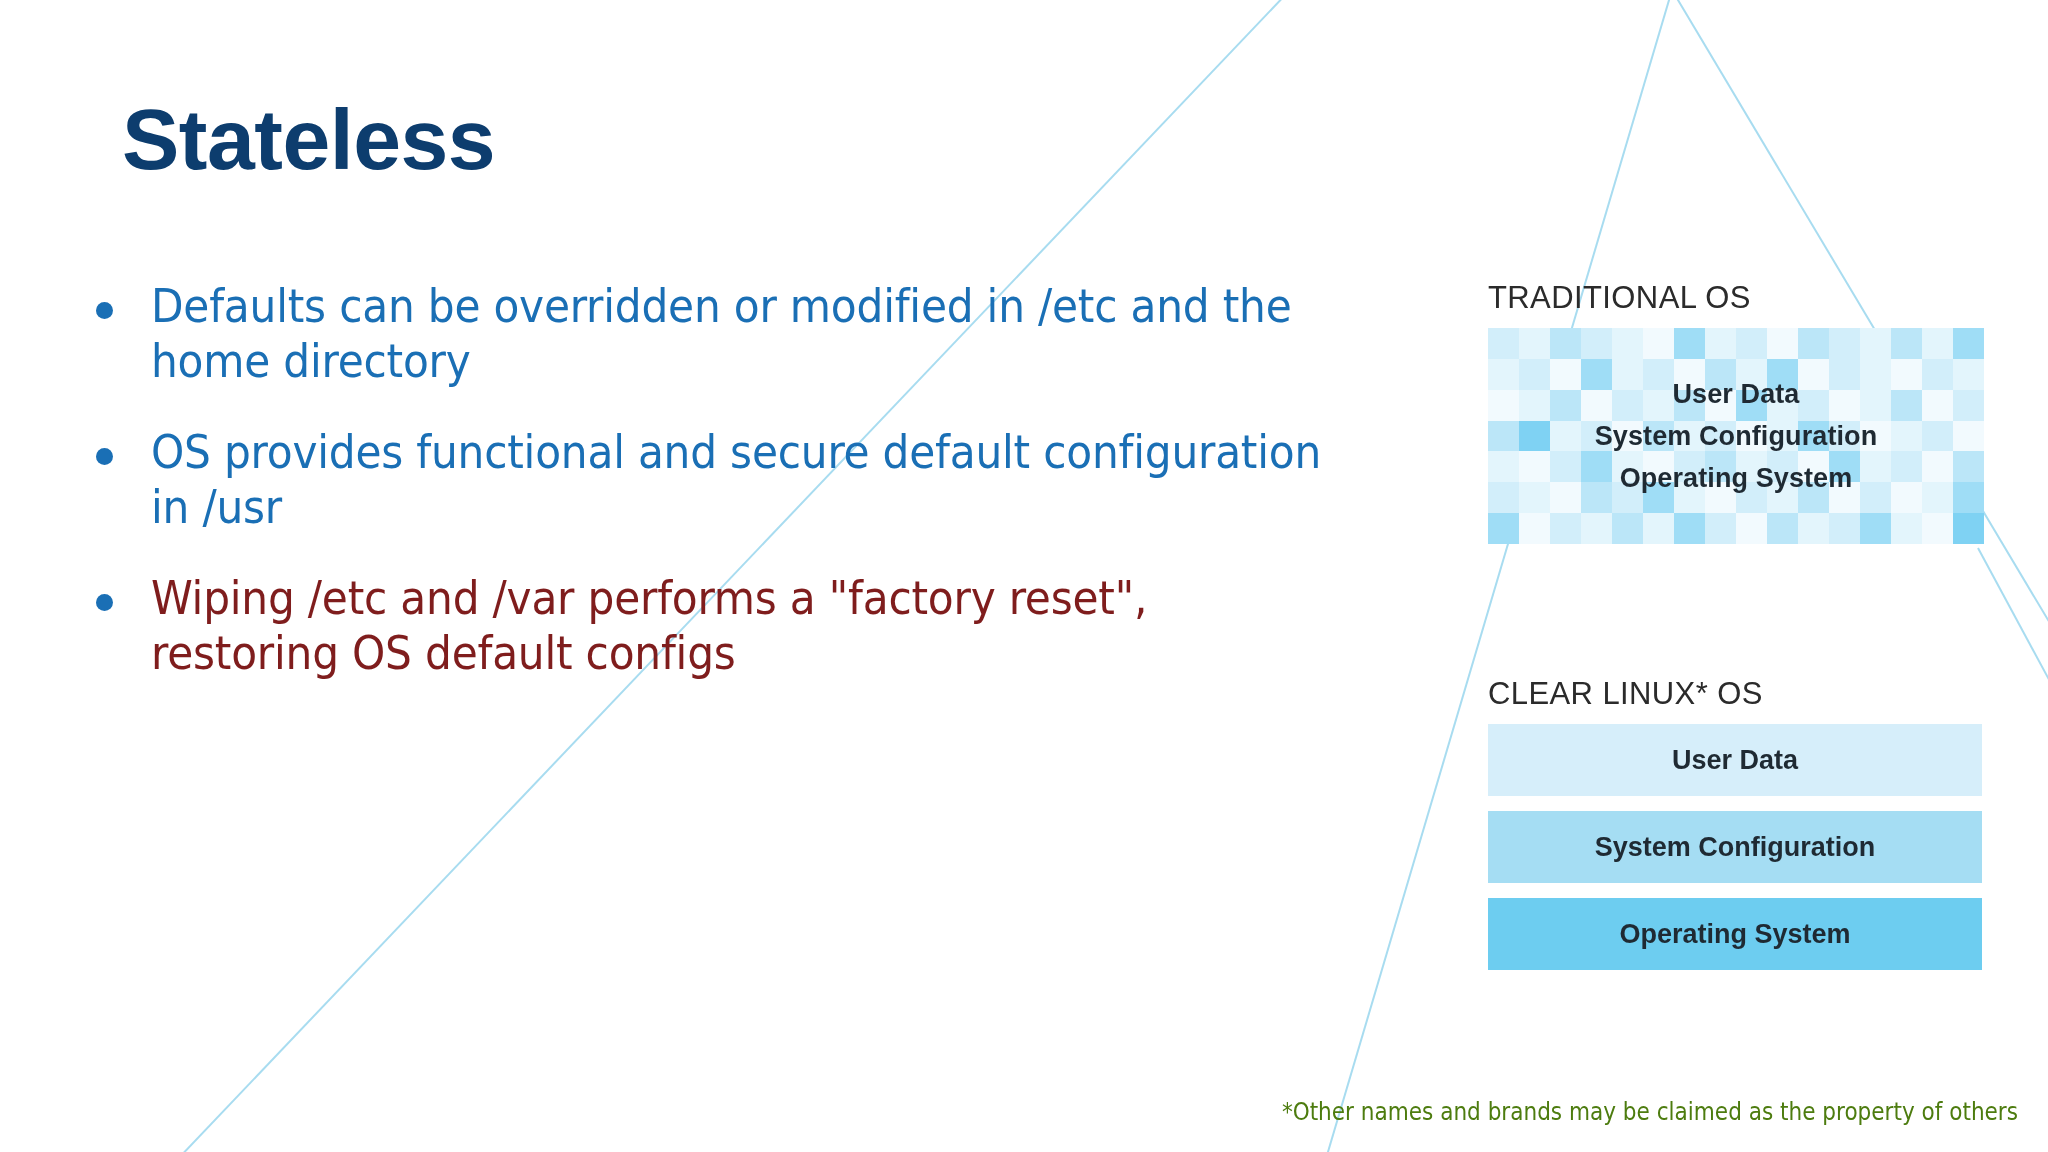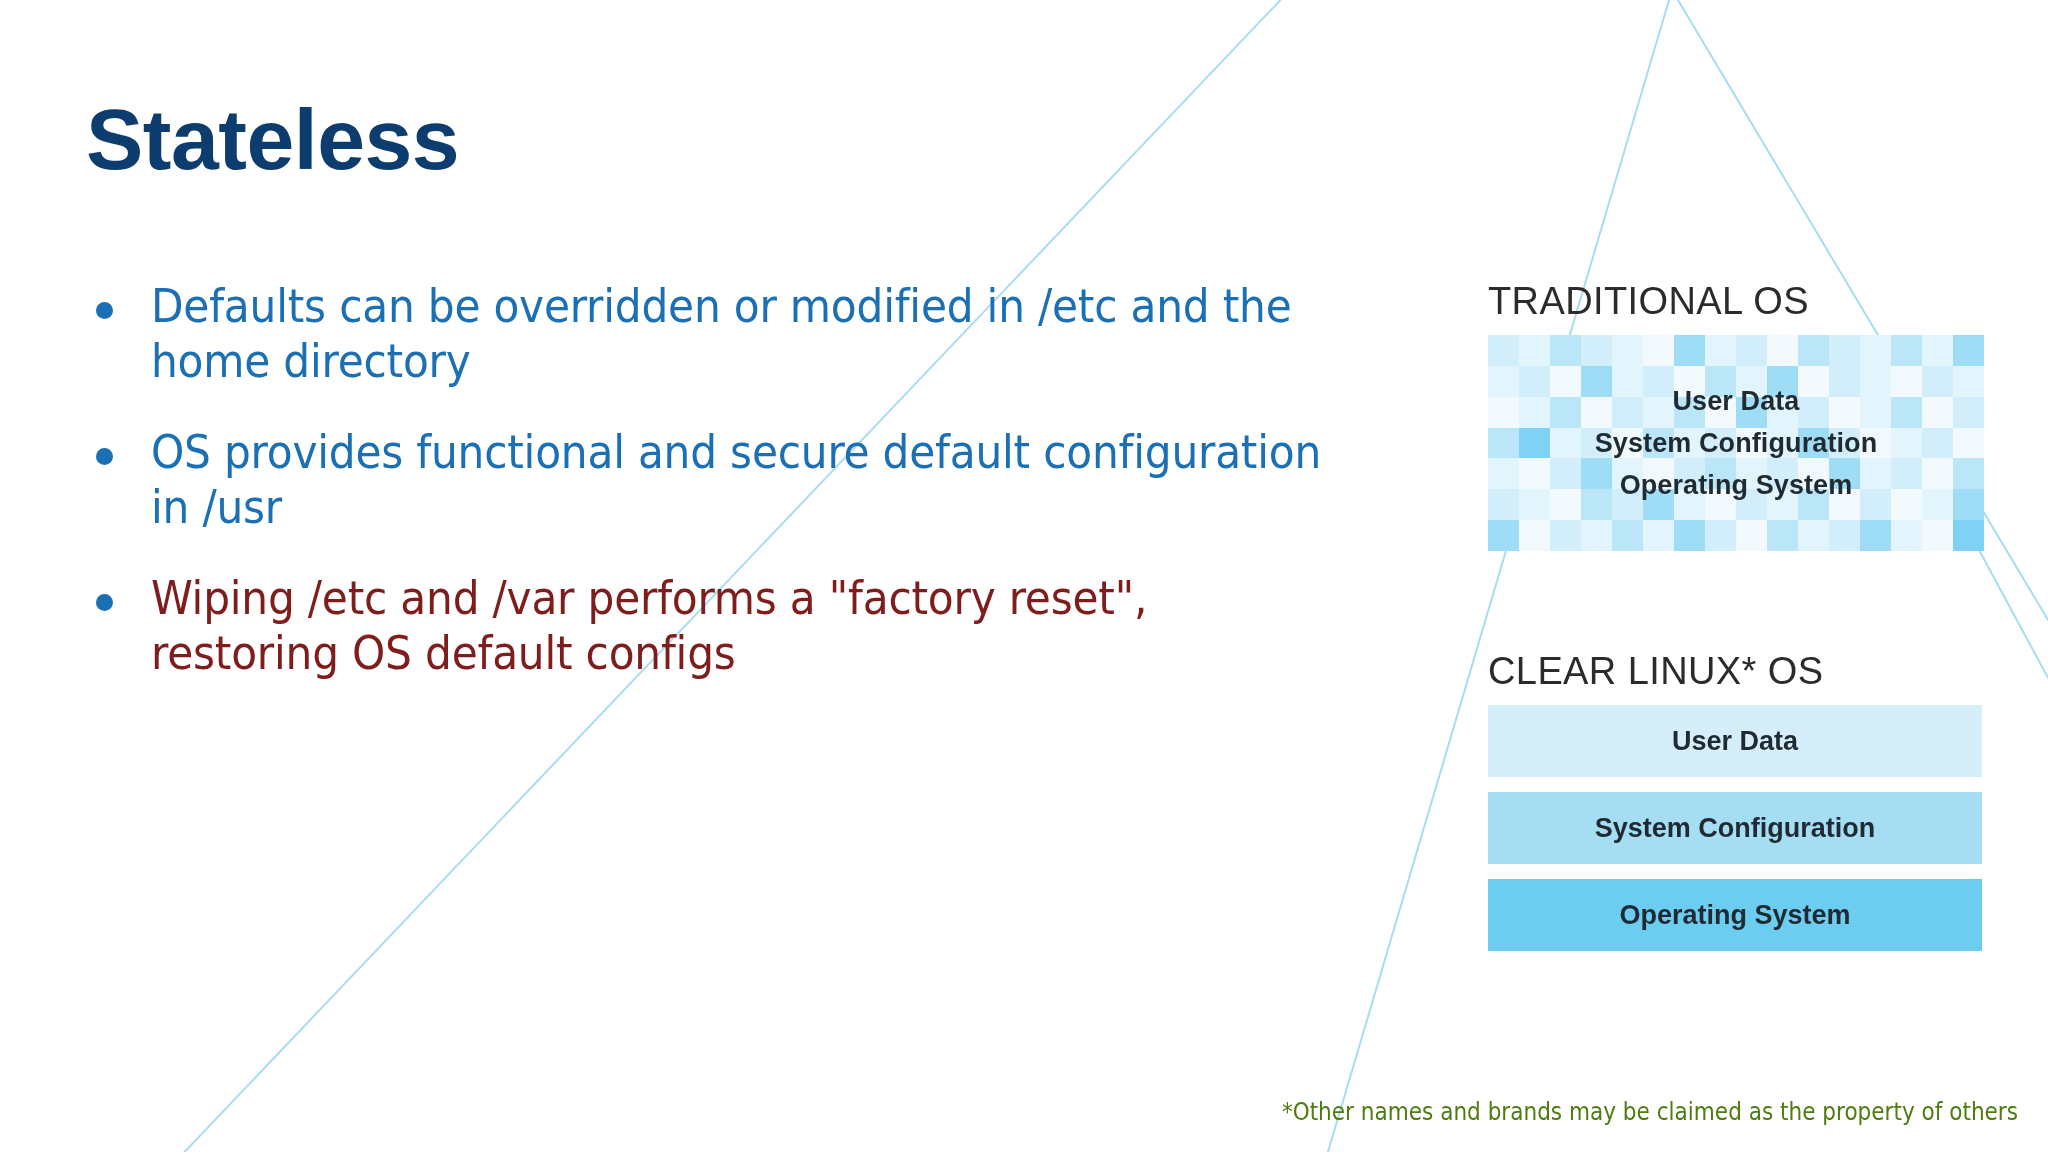--- a/index.html
+++ b/index.html
@@ -72,25 +72,25 @@
   
   #diagram-traditional {
     position: absolute;
     left: 1488px;
     top: 280px;
     width: 496px;
   }
   #diagram-clearlinux {
     position: absolute;
     left: 1488px;
-    top: 650px;
+    top: 676px;
     width: 494px;
   }
   .diagram-caption {
-    font-size: 38px;
+    font-size: 31px;
     color: #2b2b2b;
     letter-spacing: 0.4px;
     font-family: "Liberation Sans", sans-serif;
     margin-bottom: 12px;
     white-space: nowrap;
   }
 
   
   #mosaic {
     position: relative;
@@ -153,21 +153,21 @@
 
 <div id="slide" style="background: rgb(255, 255, 255);">
 
   <svg id="bg-lines" viewBox="0 0 2048 1152" preserveAspectRatio="none">
       <line x1="1290" y1="-10" x2="175" y2="1162" stroke="#a8dcf0" stroke-width="2"></line>
       <line x1="1672" y1="-10" x2="1325" y2="1162" stroke="#a8dcf0" stroke-width="2"></line>
       <line x1="1672" y1="-10" x2="2060" y2="640" stroke="#a8dcf0" stroke-width="2"></line>
       <line x1="1978" y1="548" x2="2060" y2="700" stroke="#a8dcf0" stroke-width="2"></line>
     </svg>
 
-  <div id="page-title" style="color: rgb(13, 61, 110);">Stateless</div>
+  <div id="page-title" style="color: rgb(13, 61, 110); margin-left: 36px;">Stateless</div>
 
   <div id="bullet-list">
     <div class="bullet-row">
       <span class="bullet-dot" style="background: rgb(26, 111, 181);"></span>
       <span class="bullet-text" style="color: rgb(26, 111, 181);">Defaults can be overridden or modified in /etc and the home directory</span>
     </div>
     <div class="bullet-row">
       <span class="bullet-dot" style="background: rgb(26, 111, 181);"></span>
       <span class="bullet-text" style="color: rgb(26, 111, 181);">OS provides functional and secure default configuration in /usr</span>
     </div>

